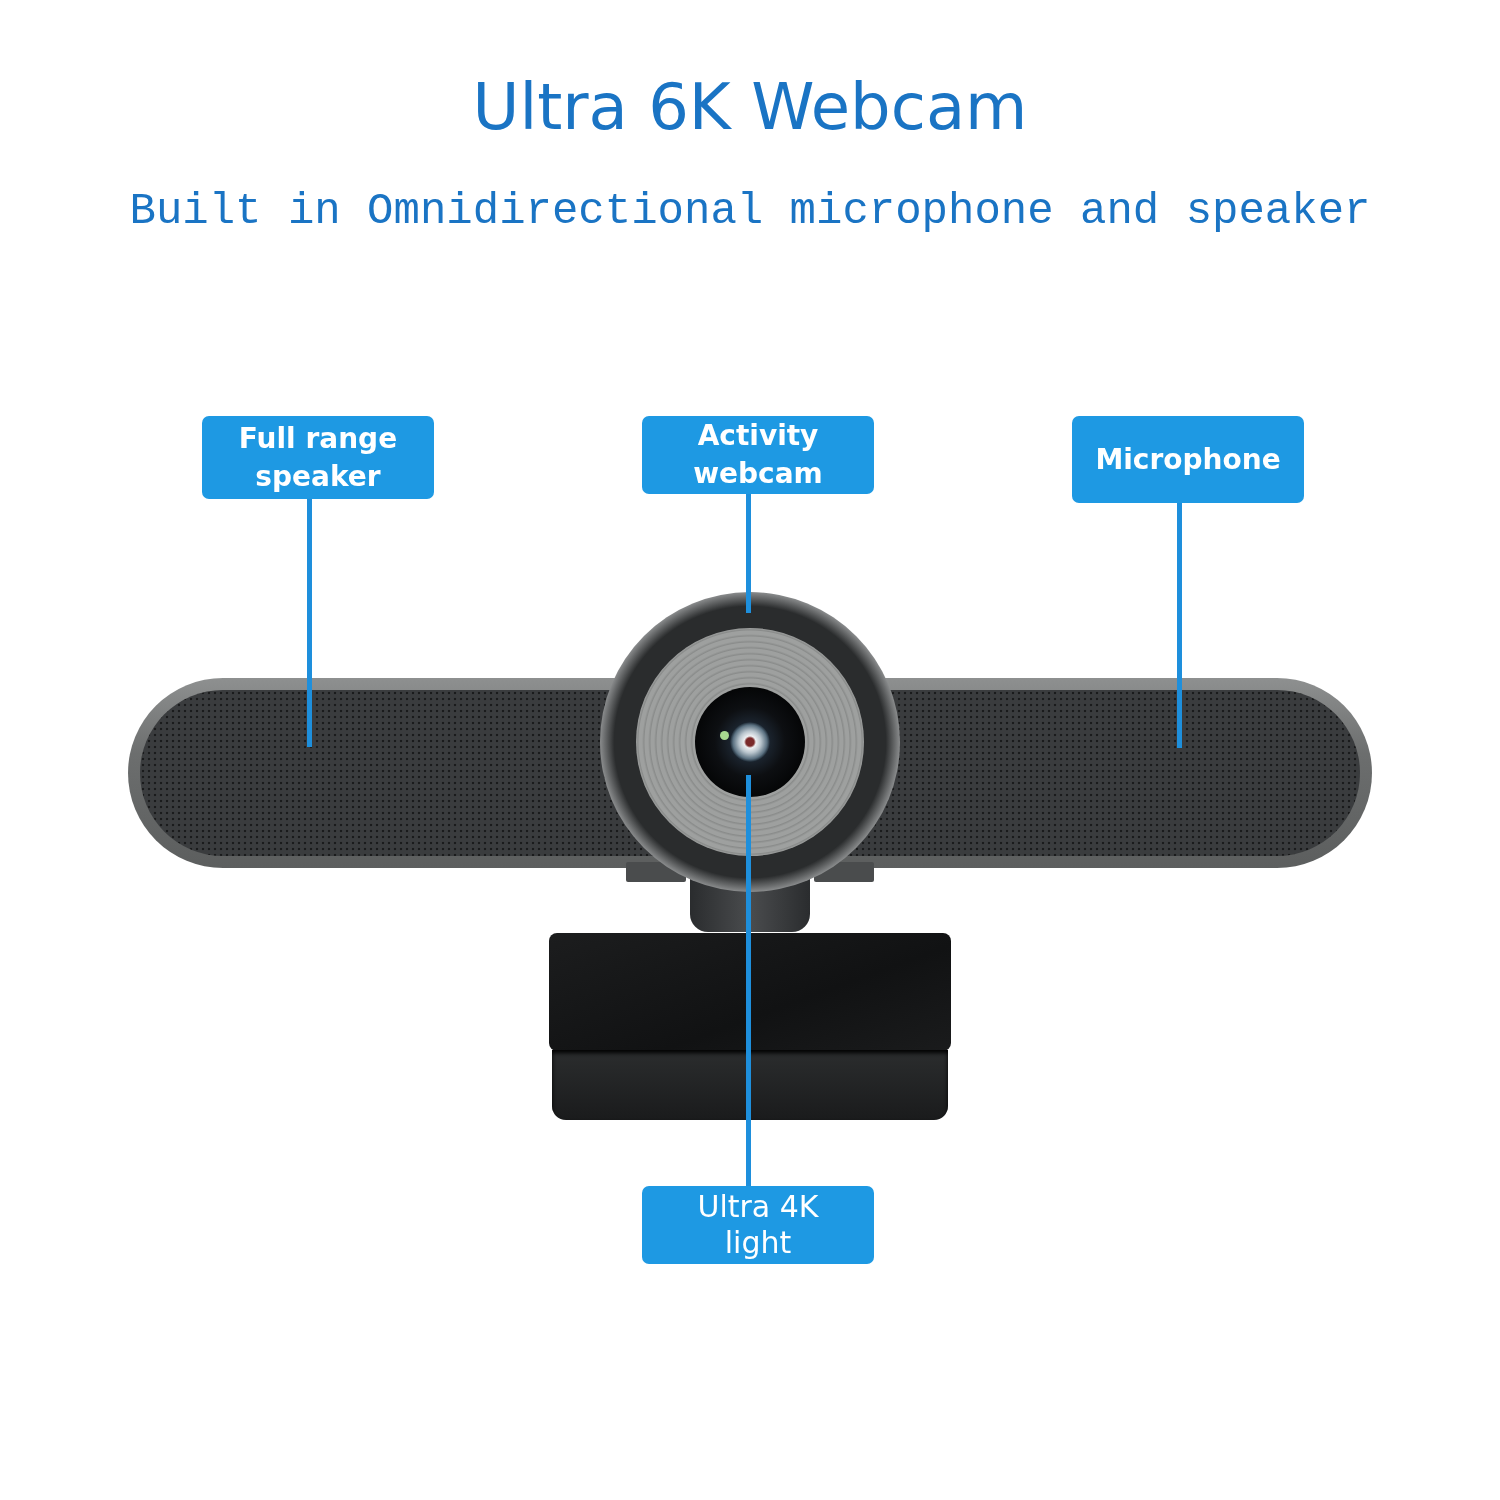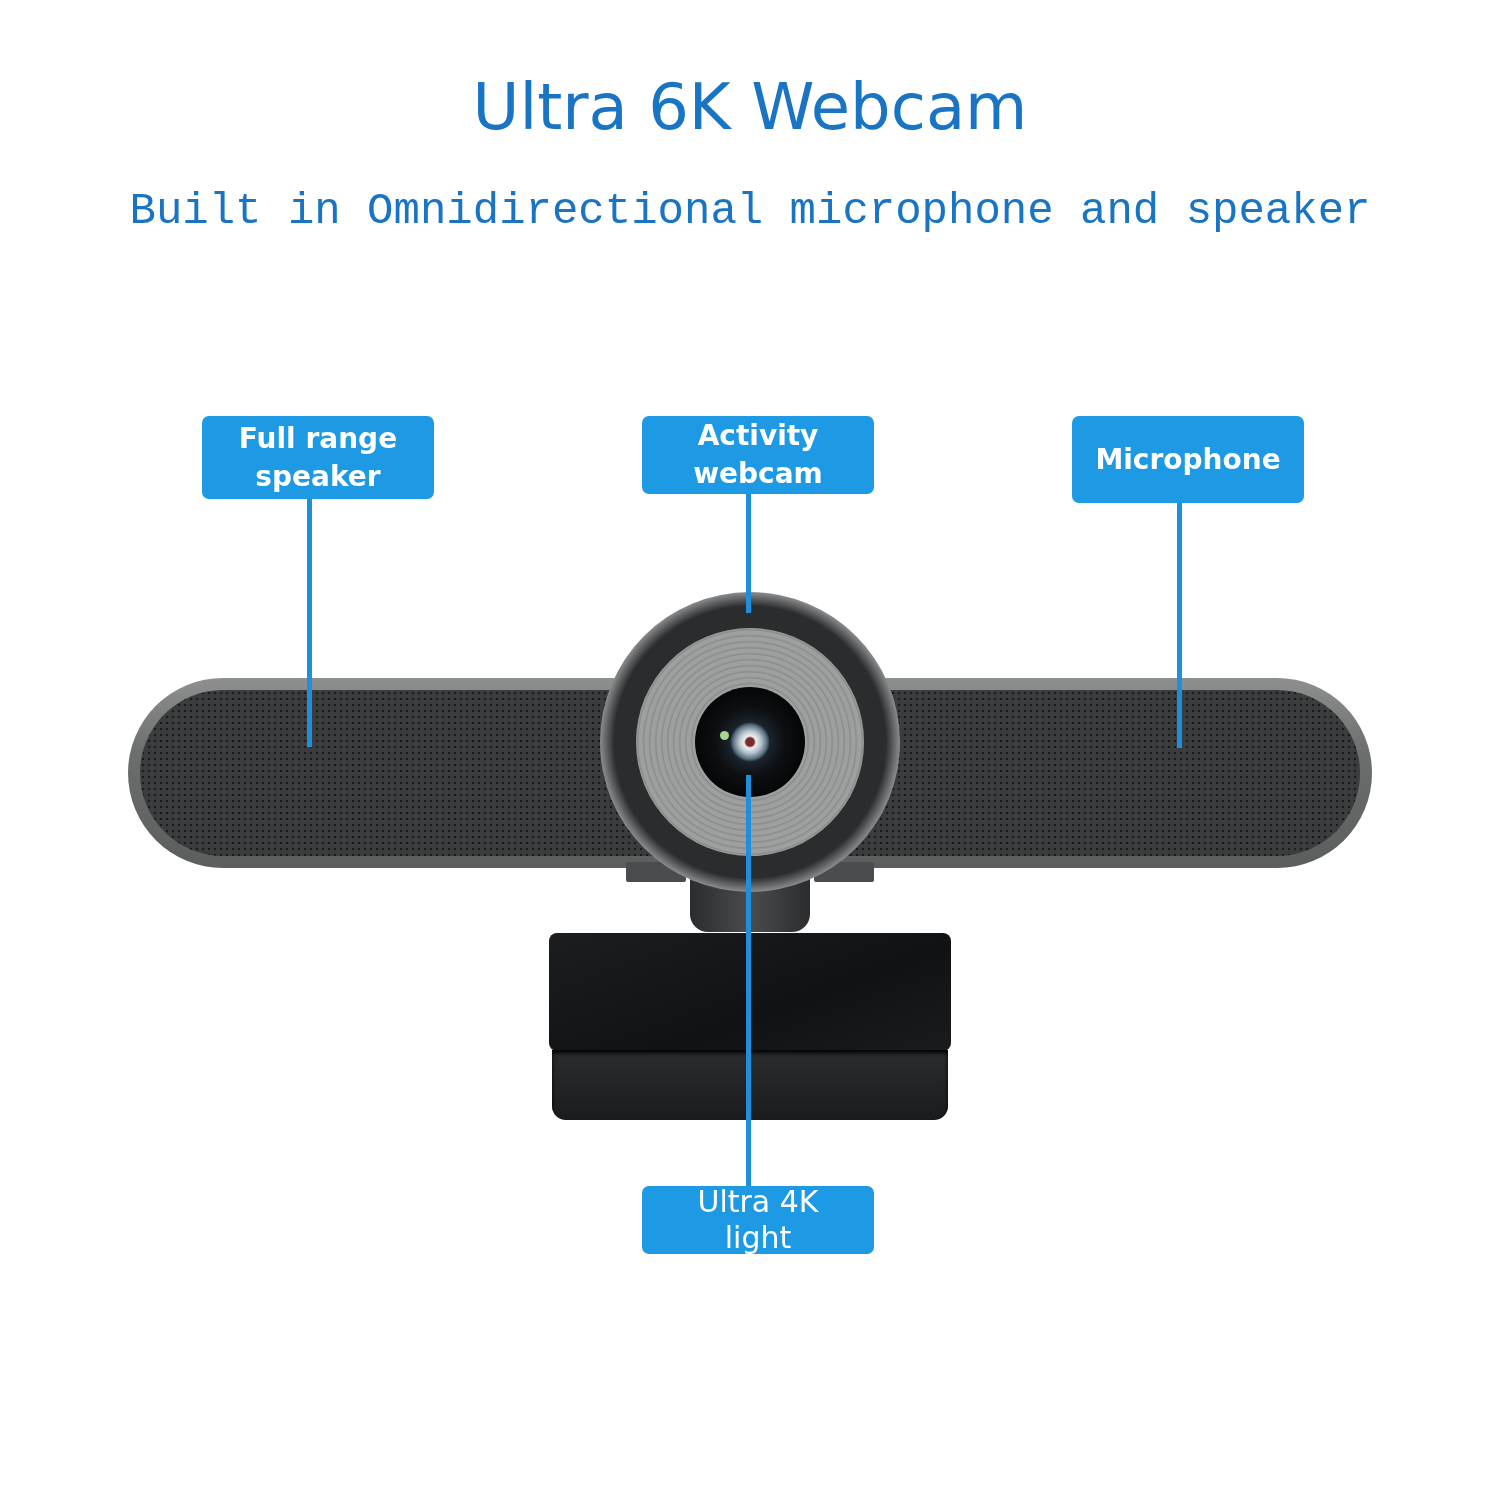--- a/index.html
+++ b/index.html
@@ -56,16 +56,16 @@
 <div class="label" style="left:202px;top:416px;width:232px;height:83px;flex-direction:column;">
   <span>Full range</span>
   <span>speaker</span>
 </div>
 <div class="label" style="left:642px;top:416px;width:232px;height:78px;">
   <span>Activity webcam</span>
 </div>
 <div class="label" style="left:1072px;top:416px;width:232px;height:87px;">
   <span>Microphone</span>
 </div>
-<div class="label normal" style="left:642px;top:1186px;width:232px;height:68px;flex-direction:column;">
+<div class="label normal" style="left:642px;top:1186px;width:232px;height:78px;flex-direction:column;">
   <span>Ultra 4K</span>
   <span>light</span>
 </div>
 
 </body></html>

